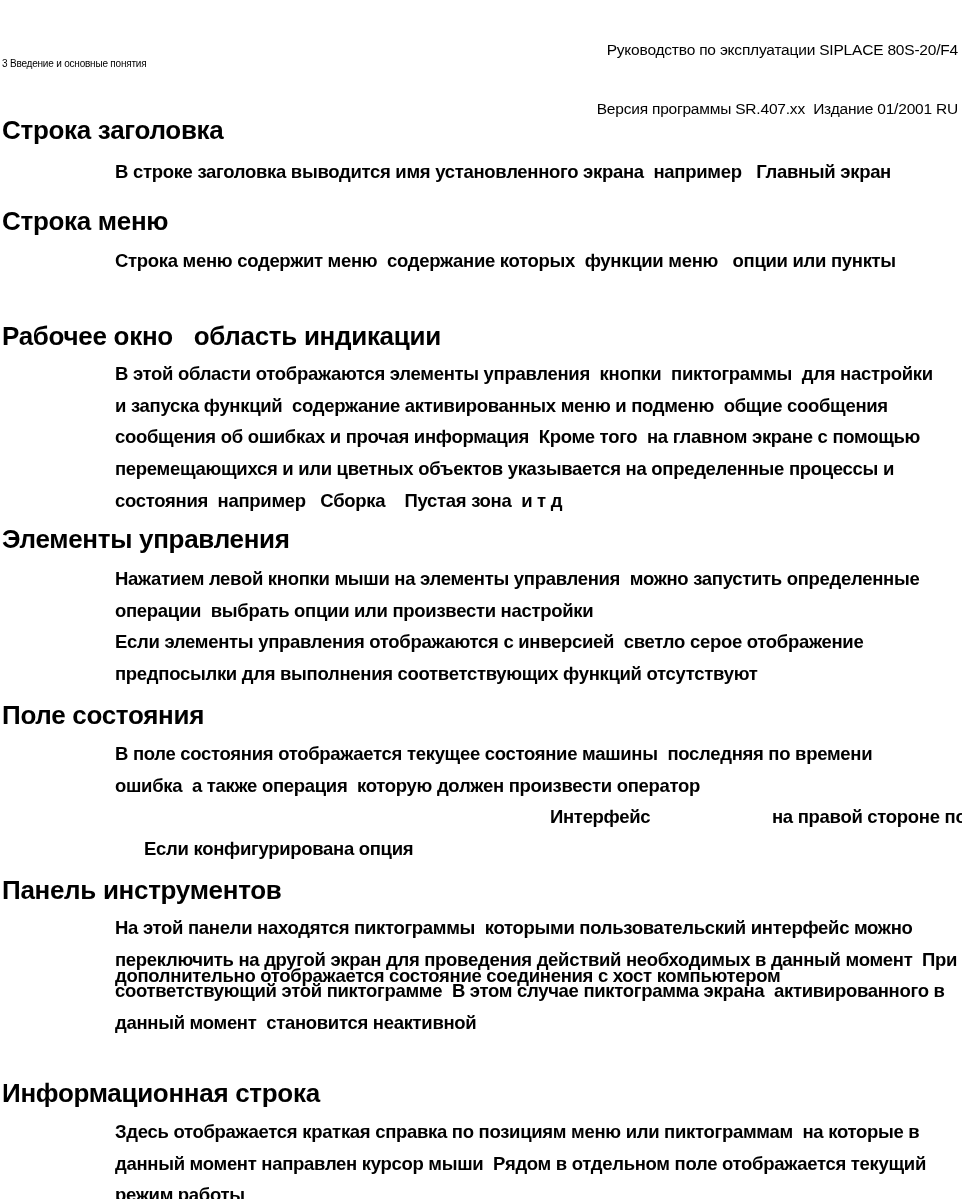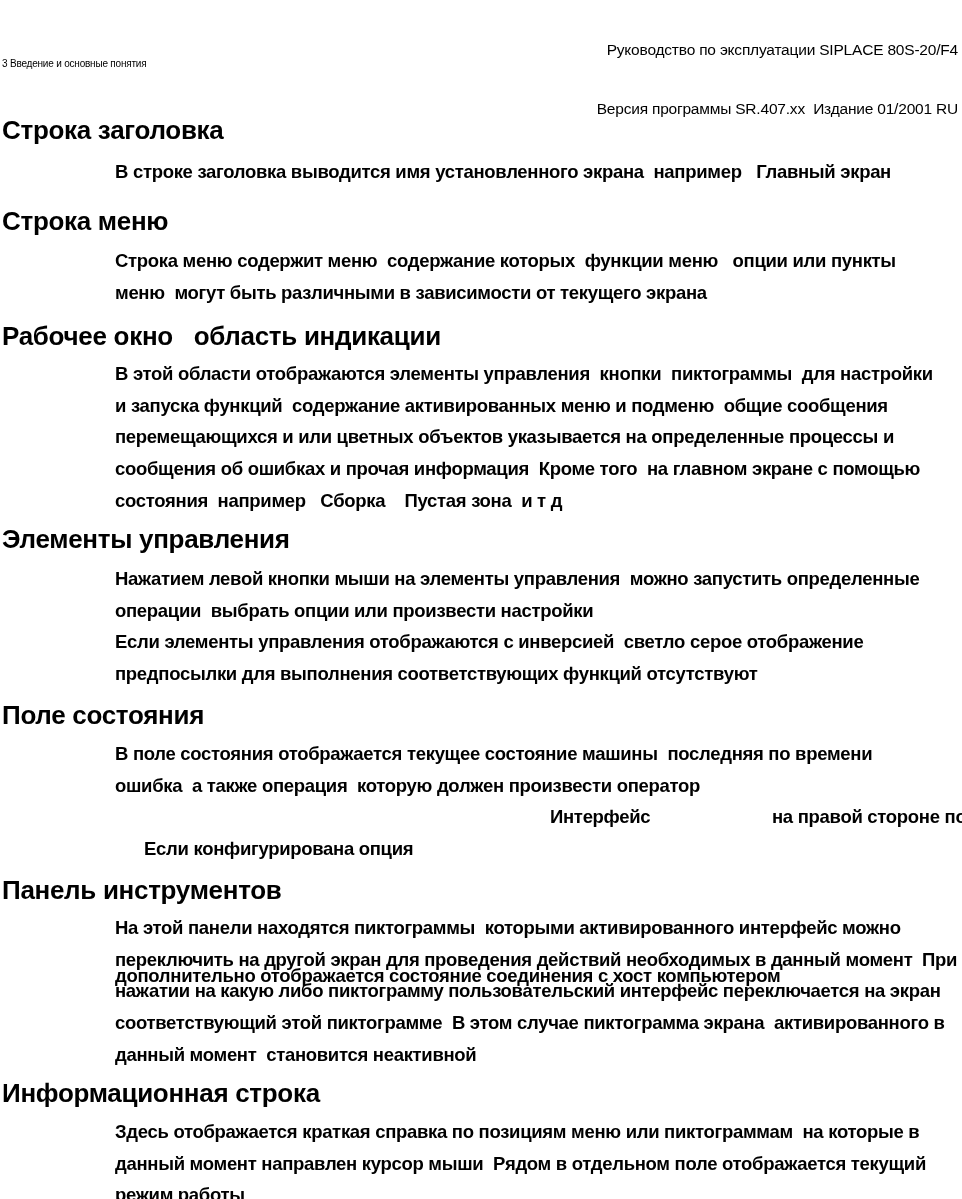--- a/index.html
+++ b/index.html
@@ -79,31 +79,30 @@
   <div class="section-heading" style="top:115px">Строка заголовка</div>
   <div class="section-body" style="top:156px">
     <div class="body-line">В строке заголовка выводится имя установленного экрана  например   Главный экран</div>
   </div>
 </div>
 
 <div class="section">
   <div class="section-heading" style="top:206px">Строка меню</div>
   <div class="section-body" style="top:245px">
     <div class="body-line">Строка меню содержит меню  содержание которых  функции меню   опции или пункты</div>
-    <div class="body-line">меню  могут быть различными в зависимости от текущего экрана</div>
   </div>
 </div>
 
 <div class="section">
   <div class="section-heading" style="top:321px">Рабочее окно   область индикации</div>
   <div class="section-body" style="top:358px">
     <div class="body-line">В этой области отображаются элементы управления  кнопки  пиктограммы  для настройки</div>
     <div class="body-line">и запуска функций  содержание активированных меню и подменю  общие сообщения</div>
+    <div class="body-line">сообщения об ошибках и прочая информация  Кроме того  на главном экране с помощью</div>
     <div class="body-line">перемещающихся и или цветных объектов указывается на определенные процессы и</div>
-    <div class="body-line">сообщения об ошибках и прочая информация  Кроме того  на главном экране с помощью</div>
     <div class="body-line">состояния  например   Сборка    Пустая зона  и т д</div>
   </div>
 </div>
 
 <div class="section">
   <div class="section-heading" style="top:524px">Элементы управления</div>
   <div class="section-body" style="top:563px">
     <div class="body-line">Нажатием левой кнопки мыши на элементы управления  можно запустить определенные</div>
     <div class="body-line">операции  выбрать опции или произвести настройки</div>
     <div class="body-line">Если элементы управления отображаются с инверсией  светло серое отображение</div>
@@ -121,23 +120,22 @@
       <span class="seg-b">Интерфейс</span>
       <span class="seg-c">на правой стороне поля</span>
     </div>
     <div class="body-line">дополнительно отображается состояние соединения с хост компьютером</div>
   </div>
 </div>
 
 <div class="section">
   <div class="section-heading" style="top:875px">Панель инструментов</div>
   <div class="section-body" style="top:912px">
-    <div class="body-line">На этой панели находятся пиктограммы  которыми активированного интерфейс можно</div>
+    <div class="body-line">На этой панели находятся пиктограммы  которыми пользовательский интерфейс можно</div>
     <div class="body-line">переключить на другой экран для проведения действий необходимых в данный момент  При</div>
-    <div class="body-line">нажатии на какую либо пиктограмму пользовательский интерфейс переключается на экран</div>
     <div class="body-line">соответствующий этой пиктограмме  В этом случае пиктограмма экрана  активированного в</div>
     <div class="body-line">данный момент  становится неактивной</div>
   </div>
 </div>
 
 <div class="section">
   <div class="section-heading" style="top:1078px">Информационная строка</div>
   <div class="section-body" style="top:1116px">
     <div class="body-line">Здесь отображается краткая справка по позициям меню или пиктограммам  на которые в</div>
     <div class="body-line">данный момент направлен курсор мыши  Рядом в отдельном поле отображается текущий</div>

